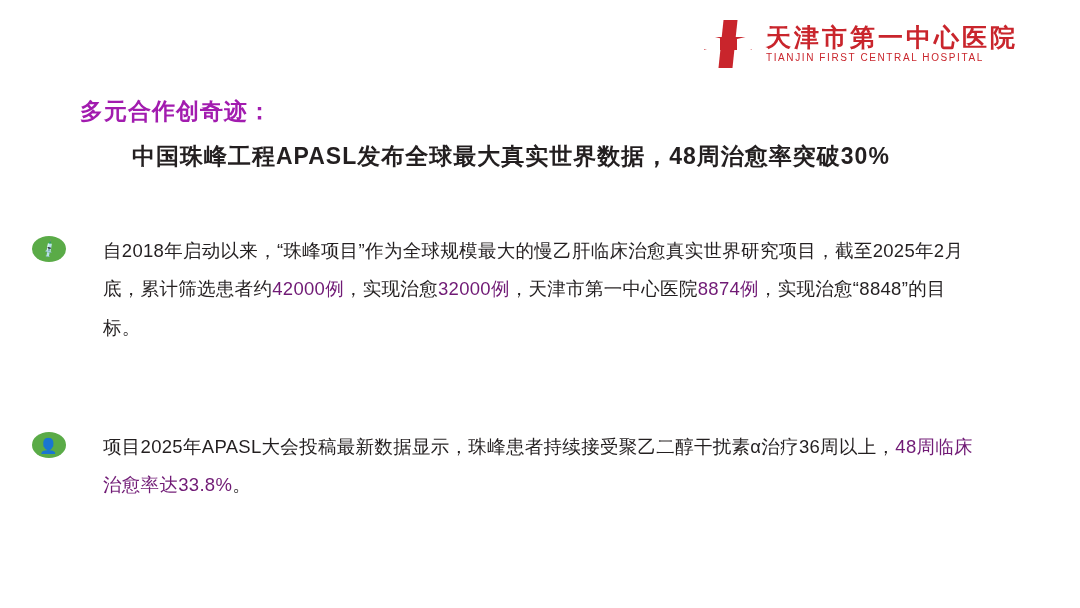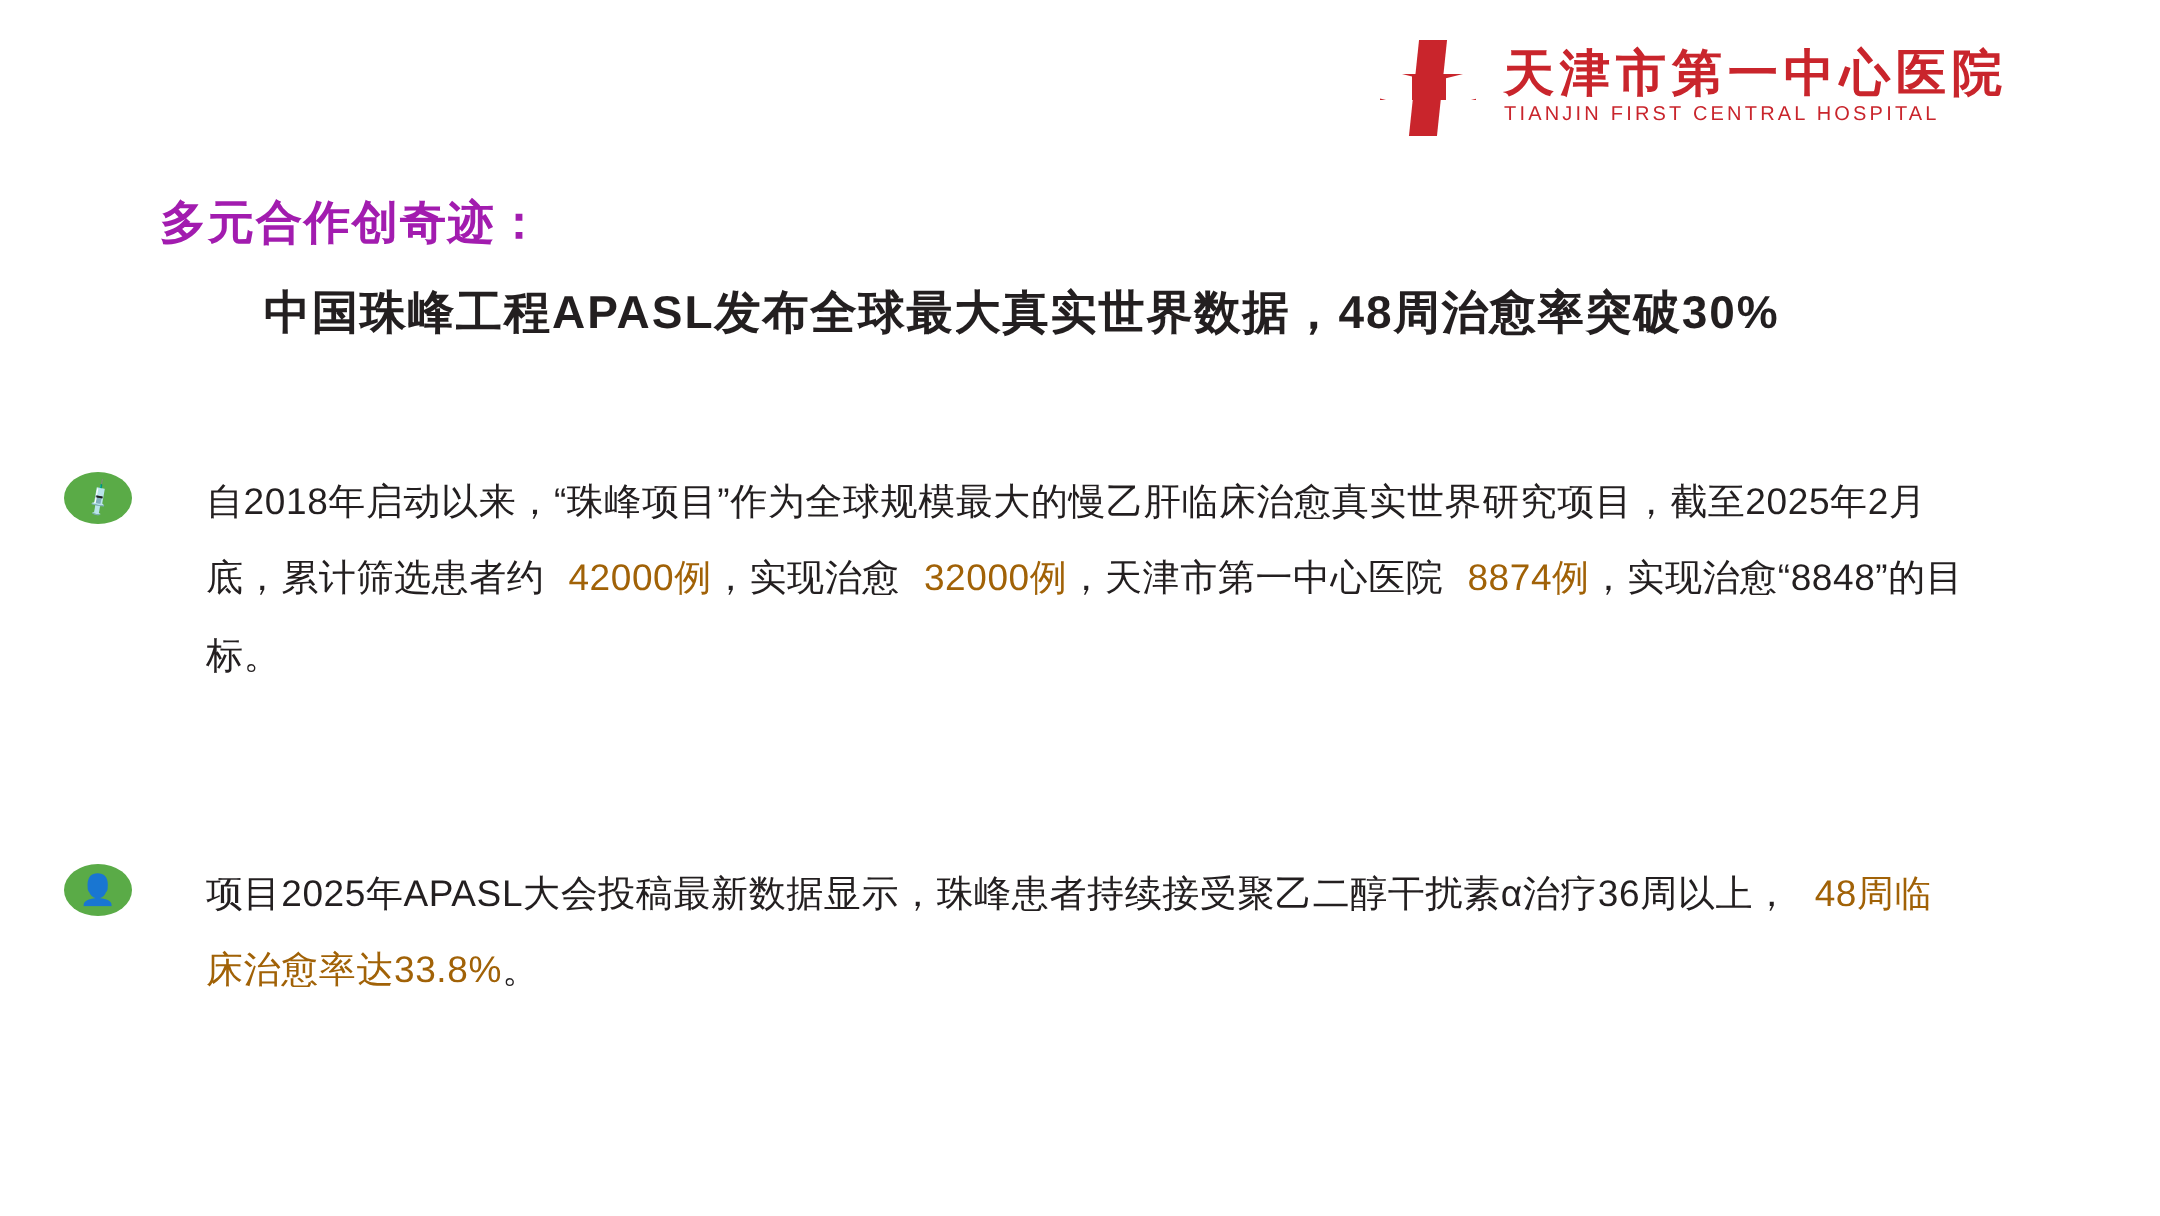--- a/index.html
+++ b/index.html
@@ -12,21 +12,21 @@
     background: #ffffff;
     font-family: "Liberation Sans", sans-serif;
     overflow: hidden;
     position: relative;
   }
 
   
   .logo-block {
     position: absolute;
     top: 18px;
-    right: 76px;
+    right: 62px;
     display: flex;
     align-items: center;
     gap: 12px;
   }
   .logo-mark {
     width: 52px;
     height: 52px;
     position: relative;
     flex: none;
   }
@@ -141,22 +141,21 @@
 
   .bullet-text {
     margin-left: 37px;
     font-size: 18.5px;
     color: #231f20;
     line-height: 2.08;
     letter-spacing: 0.3px;
     max-width: 880px;
   }
   .hl {
-    color: #a16207;
-    margin-left: 12px;
+    color: #701a75;
   }
 </style>
 </head>
 <body>
 
 <div class="logo-block">
   <div class="logo-mark">
     <div class="cross-h"></div>
     <div class="cross-v"></div>
     <div class="notch"></div>

